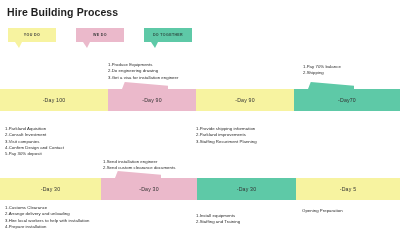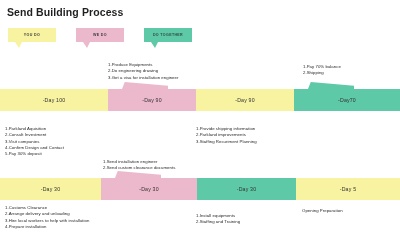--- a/index.html
+++ b/index.html
@@ -71,21 +71,21 @@
   .n-r1b-left{left:5px;top:126px;}
   .n-r1b-mid{left:196px;top:126px;}
   .n-r2-mid{left:103px;top:159px;}
   .n-r2b-left{left:5px;top:205px;}
   .n-r2b-mid{left:196px;top:213px;}
   .n-r2b-right{left:302px;top:208px;}
 </style>
 </head>
 <body>
 
-<div class="title">Send Building Process</div>
+<div class="title">Hire Building Process</div>
 
 <div class="legend">
   <div class="legend-item">
     <div class="bubble tail lg-you">
       <span>YOU DO</span>
     </div>
   </div>
   <div class="legend-item">
     <div class="bubble tail lg-we">
       <span>WE DO</span>

